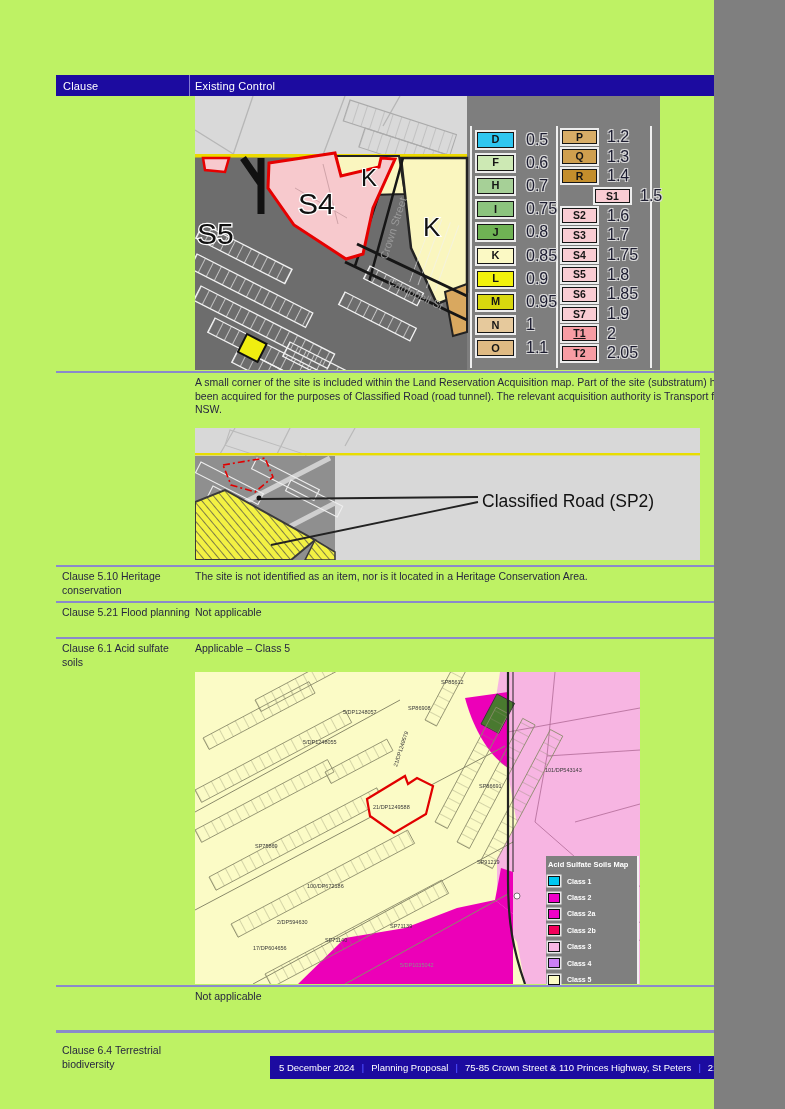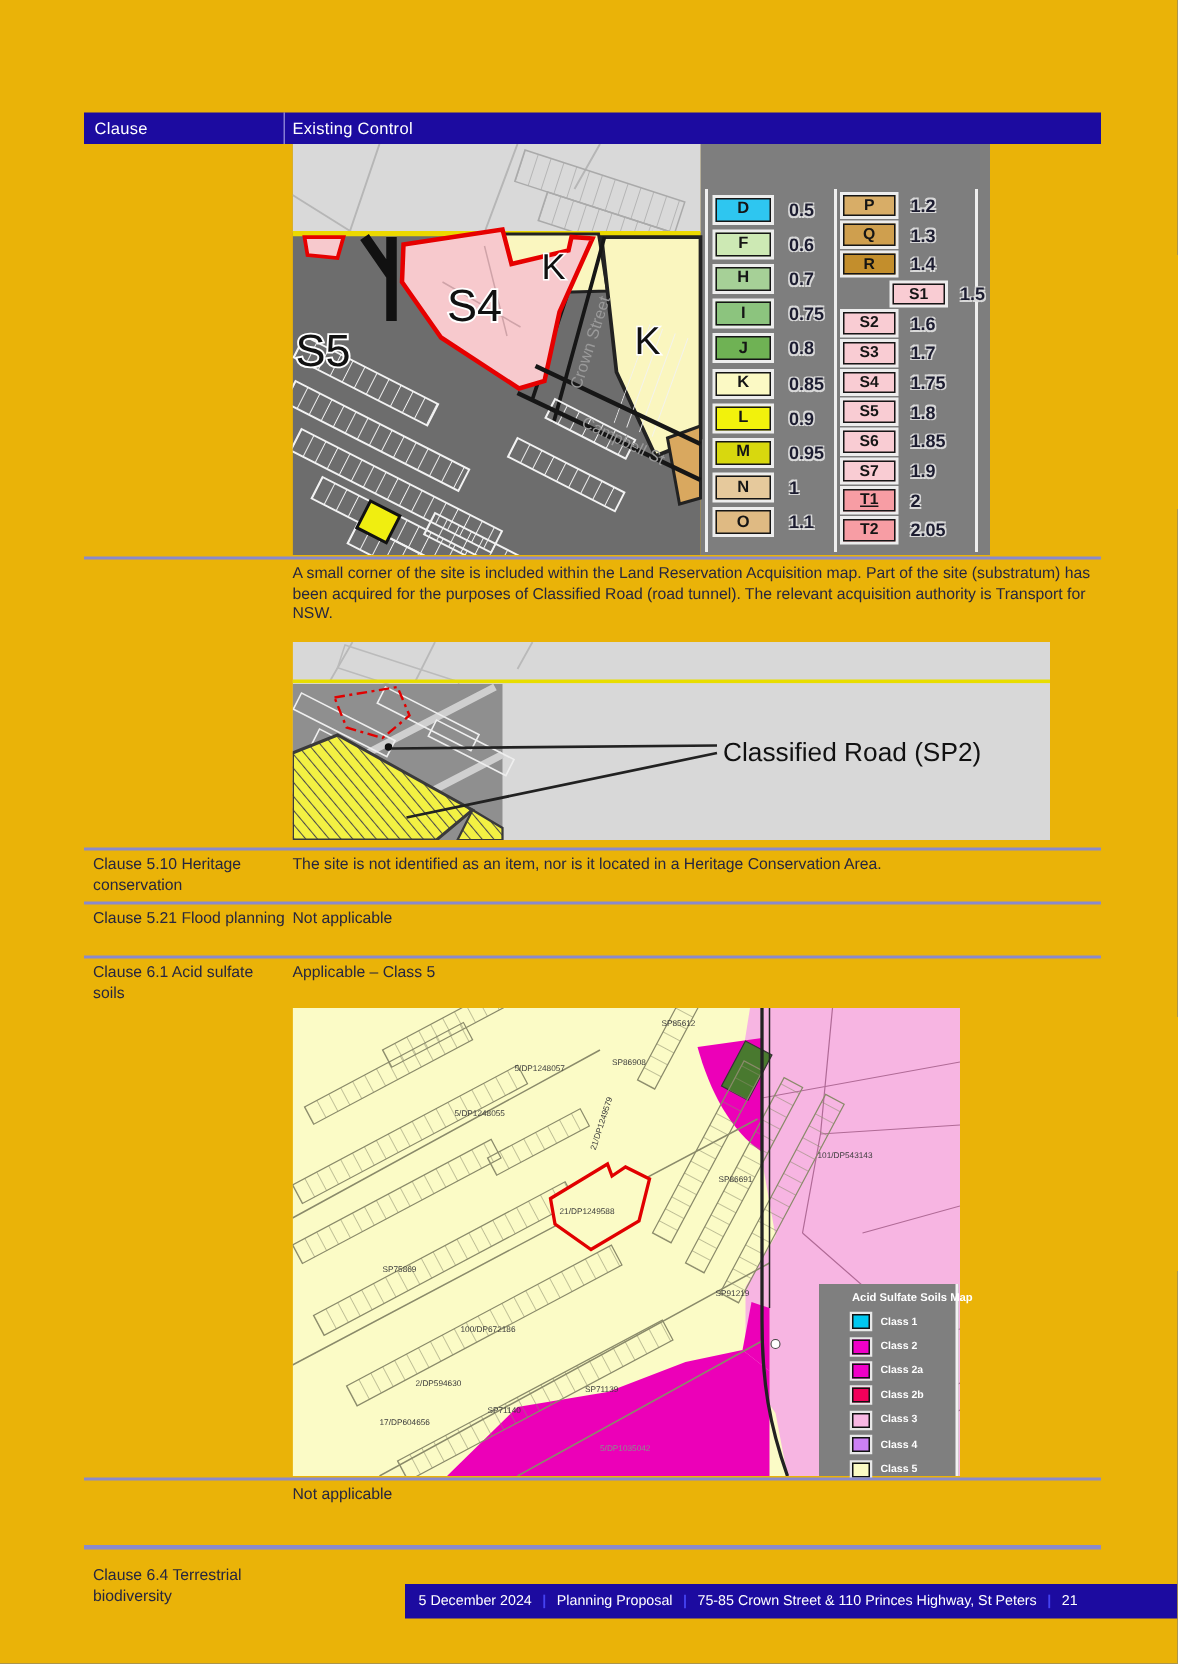--- a/index.html
+++ b/index.html
@@ -1,18 +1,18 @@
 <!DOCTYPE html>
 <html><head>
 <meta charset="utf-8">
 <style>
   *{margin:0;padding:0;box-sizing:border-box}
   html,body{background:#7f7f7f}
   body{font-family:"Liberation Sans",sans-serif}
-  .page{position:relative;width:785px;height:1109px;background:#eab308;overflow:hidden}
+  .page{position:relative;width:714px;height:1109px;background:#bef264;overflow:hidden}
 
   
   .thead{position:absolute;left:56px;top:75px;width:678px;height:21px;background:#1c0ba0;color:#fff;
          display:flex;align-items:center;font-size:11px;letter-spacing:.2px}
   .thead .c1{width:134px;padding-left:7px;height:100%;display:flex;align-items:center;border-right:1px solid rgba(220,220,255,.55)}
   .thead .c2{padding-left:5px}
 
   
   .clause-cell{position:absolute;left:62px;width:128px;font-size:10.5px;line-height:13.5px;color:#26263f}
   .control-cell{position:absolute;left:195px;width:540px;font-size:10.5px;line-height:13.5px;color:#26263f}
@@ -24,26 +24,26 @@
 
   
   .fsr-col{position:absolute;display:flex;flex-direction:column}
   .fsr-row{display:flex;align-items:center}
   .col1 .fsr-row{height:23.2px}
   .col2 .fsr-row{height:19.7px}
   .chip{display:flex;align-items:center;justify-content:center;border:1.6px solid #151515;
         box-shadow:0 0 0 2px #ededed;font-weight:700;color:#151515;line-height:1}
   .col1 .chip{width:37px;height:16px;font-size:11px;margin-right:12px}
   .col2 .chip{width:35px;height:14.5px;font-size:10.5px;margin-right:10px}
-  .fsr-val{font-size:12px;font-weight:700;color:#1c1c30;
+  .fsr-val{font-size:16px;font-weight:400;color:#1c1c30;
            text-shadow:-1px -1px 0 #d9d9d9,1px -1px 0 #d9d9d9,-1px 1px 0 #d9d9d9,1px 1px 0 #d9d9d9}
   .vline{position:absolute;width:2px;background:#efefef}
 
   
-  .ass-legend{position:absolute;background:#7f7f7f;border-right:2px solid #f2f2f2;padding:4px 0 0 22px}
+  .ass-legend{position:absolute;background:#7f7f7f;border-right:2px solid #f2f2f2;padding:4px 0 0 2px}
   .ass-legend-title{font-size:7.5px;font-weight:700;color:#fff;margin-bottom:4px;white-space:nowrap}
   .ass-row{display:flex;align-items:center;height:16.4px}
   .ass-chip{width:12px;height:10px;border:1px solid #111;box-shadow:0 0 0 1.5px #e8e8e8;margin-right:7px;flex:none}
   .ass-label{font-size:7px;font-weight:700;color:#fff;white-space:nowrap}
 
   
   .footer{position:absolute;left:270px;top:1056px;width:515px;height:23px;background:#1c0ba0;color:#fff;
           display:flex;align-items:center;padding-left:9px;font-size:9.5px;white-space:nowrap}
   .footer .pipe{color:#4543f2;font-weight:700;margin:0 7px}
   svg text{font-family:"Liberation Sans",sans-serif}

